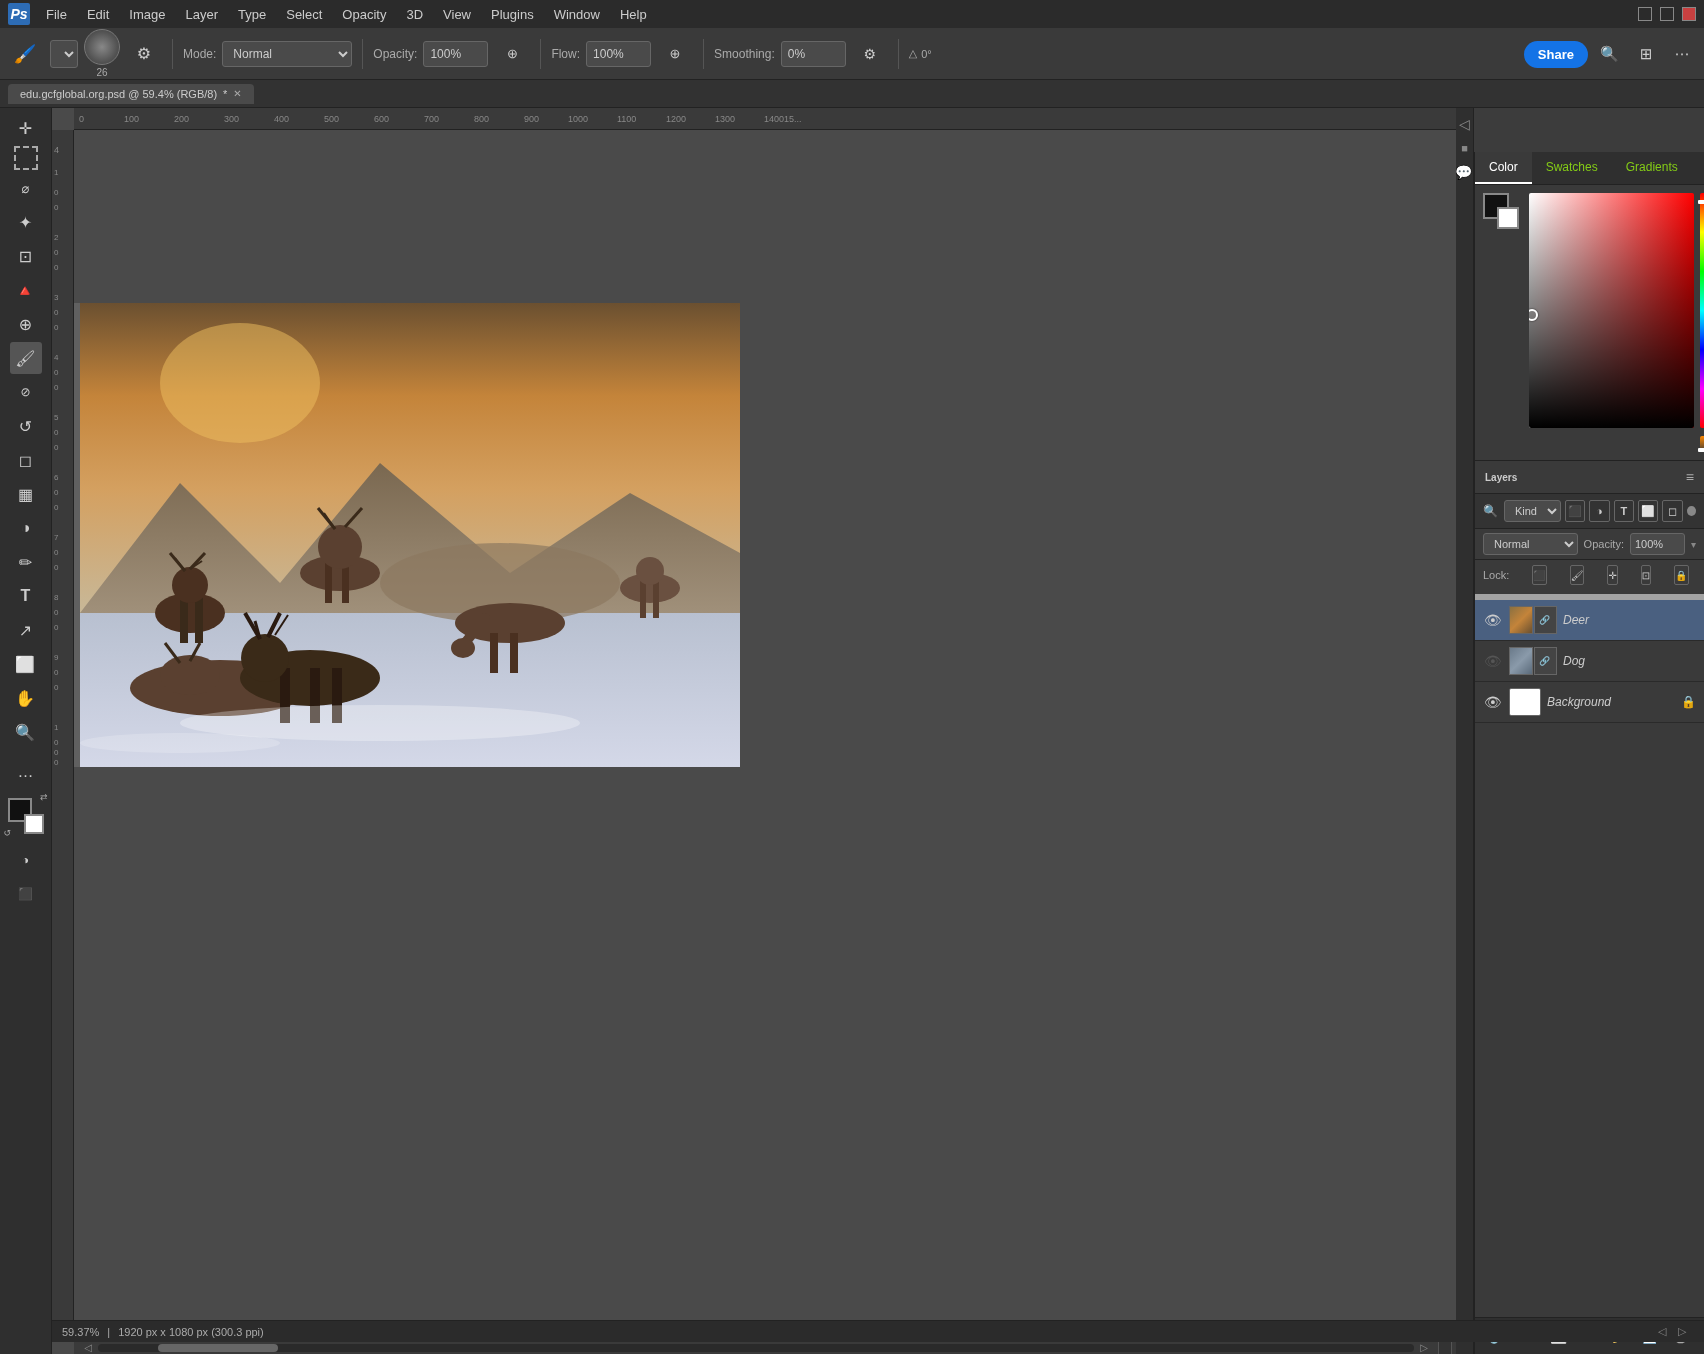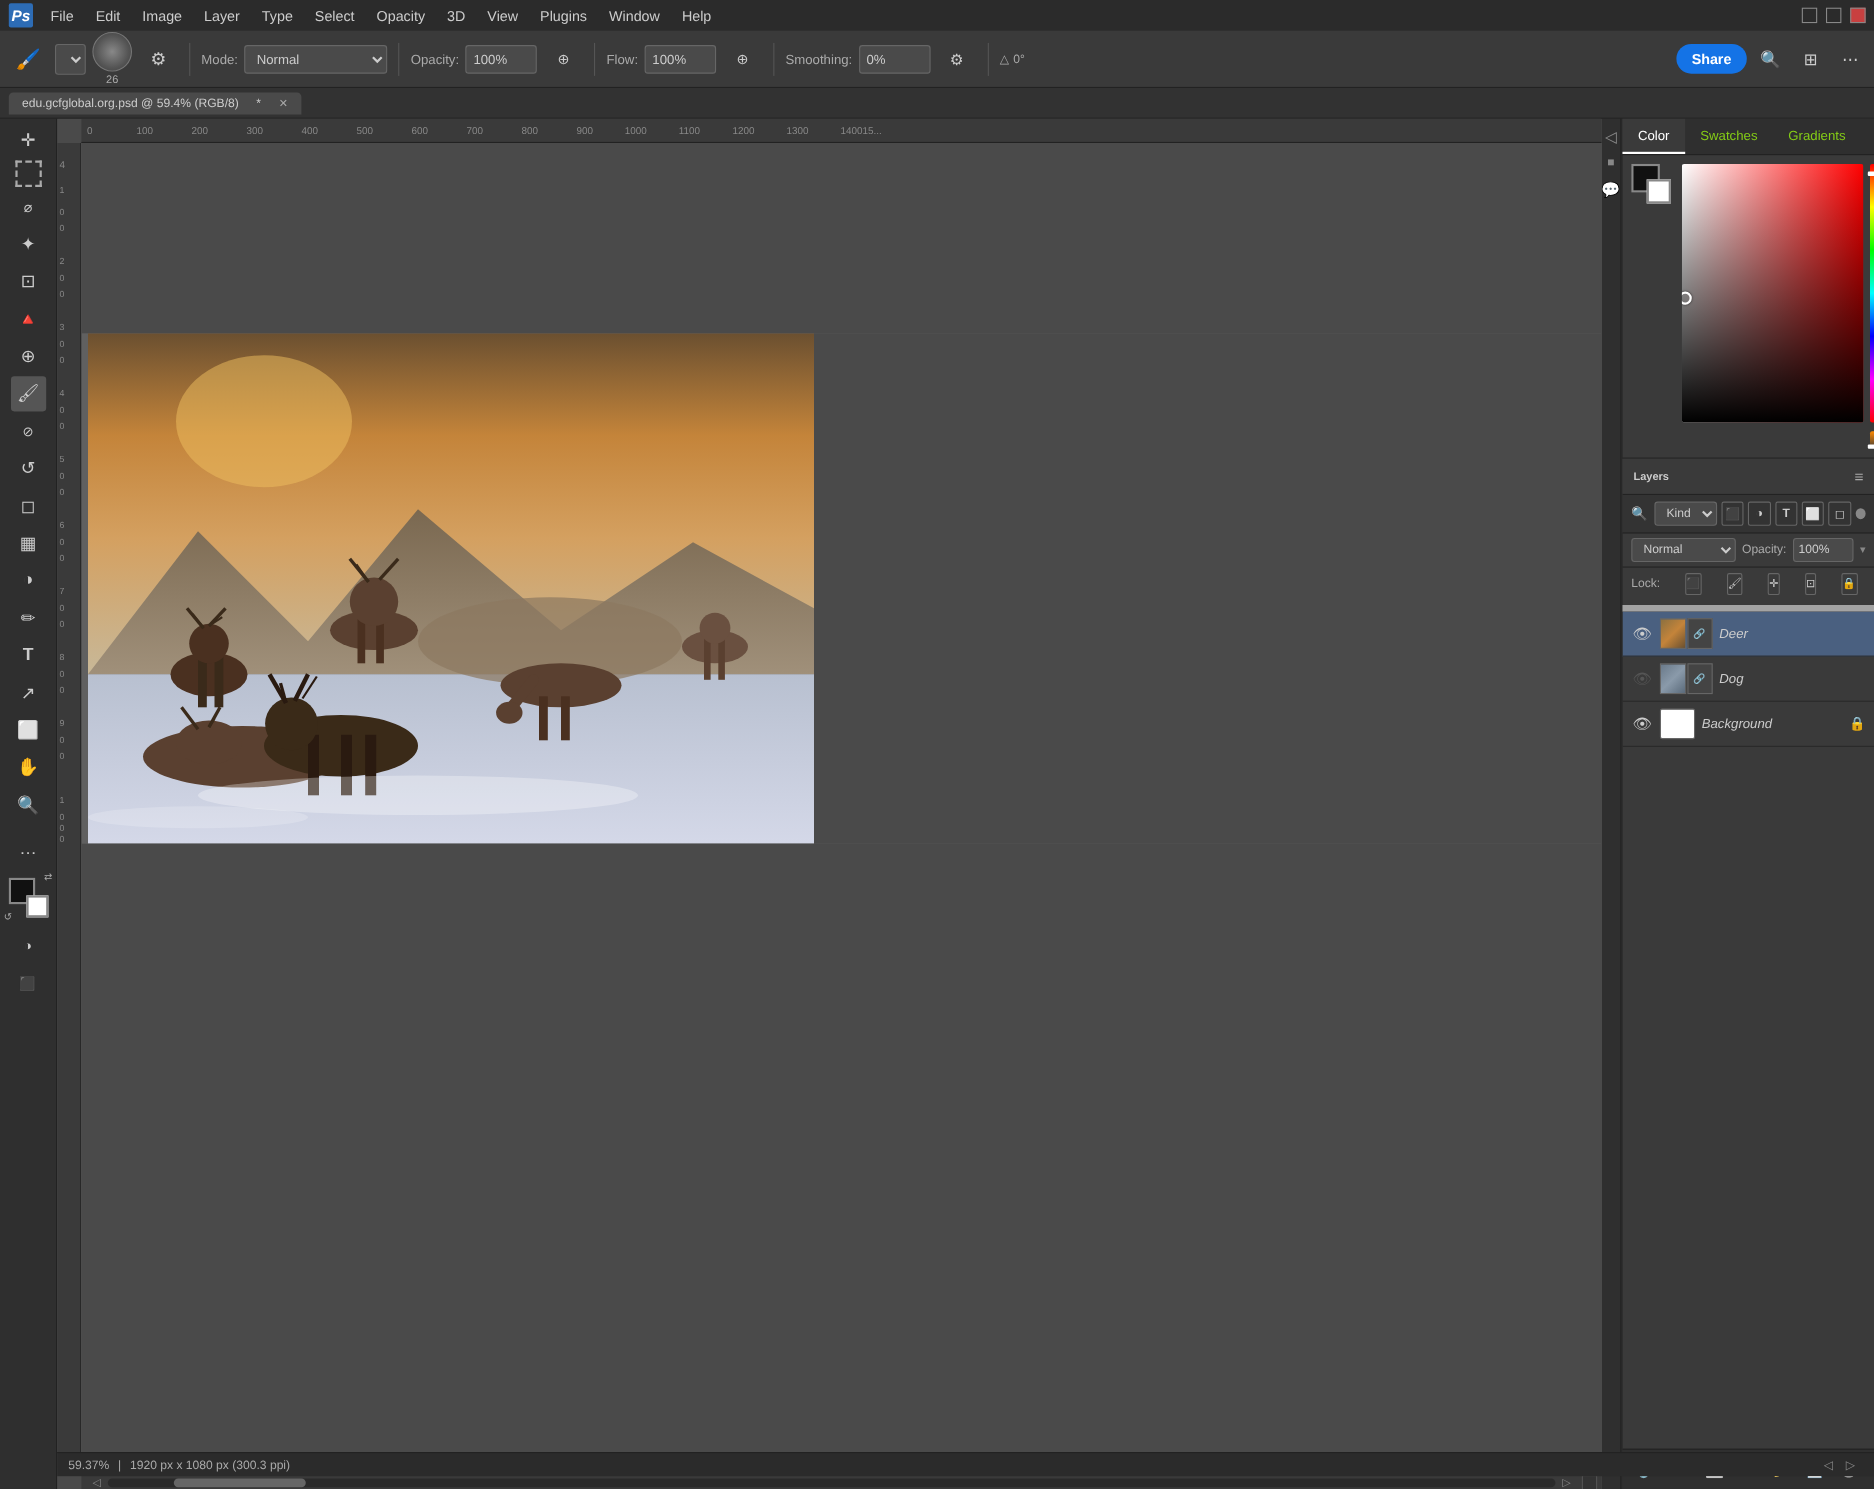--- a/index.html
+++ b/index.html
@@ -17,41 +17,41 @@
     .tool-size { font-size: 10px; color: #aaa; text-align: center; margin-top: 2px; }
     .toolbar-divider { width: 1px; height: 30px; background: #555; margin: 0 4px; }
     .toolbar-label { color: #aaa; font-size: 12px; }
     .toolbar-select { background: #4a4a4a; border: 1px solid #666; color: #ccc; padding: 3px 6px; border-radius: 3px; font-size: 12px; height: 26px; }
     .toolbar-number { background: #4a4a4a; border: 1px solid #666; color: #ccc; padding: 3px 6px; border-radius: 3px; font-size: 12px; height: 26px; width: 65px; }
     .share-btn { background: #1473e6; color: white; border: none; padding: 6px 14px; border-radius: 16px; cursor: pointer; font-size: 13px; font-weight: bold; }
     .toolbar-icon-btn { width: 28px; height: 28px; display: flex; align-items: center; justify-content: center; background: transparent; border: none; color: #ccc; cursor: pointer; font-size: 15px; }
 
     
     .tab-bar { display: flex; align-items: center; background: #323232; height: 28px; padding: 0 8px; border-bottom: 1px solid #222; }
-    .tab { display: flex; align-items: center; gap: 16px; padding: 4px 12px; background: #4a4a4a; border-radius: 4px 4px 0 0; font-size: 12px; color: #ccc; cursor: pointer; }
+    .tab { display: flex; align-items: center; gap: 6px; padding: 4px 12px; background: #4a4a4a; border-radius: 4px 4px 0 0; font-size: 12px; color: #ccc; cursor: pointer; }
     .tab-close { font-size: 10px; color: #aaa; cursor: pointer; }
 
     
     .main-layout { display: flex; height: calc(1354px - 28px - 52px - 28px); }
 
     
     .left-panel { width: 52px; background: #2f2f2f; display: flex; flex-direction: column; align-items: center; padding: 4px 0; gap: 2px; border-right: 1px solid #222; }
     .left-tool { width: 32px; height: 32px; display: flex; align-items: center; justify-content: center; color: #ccc; cursor: pointer; border-radius: 3px; font-size: 16px; }
     .left-tool.active { background: #555; }
 
     
     .canvas-area { flex: 1; background: #4a4a4a; position: relative; overflow: hidden; }
     .ruler-h { position: absolute; top: 0; left: 22px; right: 0; height: 22px; background: #3a3a3a; border-bottom: 1px solid #222; display: flex; align-items: center; }
     .ruler-v { position: absolute; top: 22px; left: 0; width: 22px; bottom: 20px; background: #3a3a3a; border-right: 1px solid #222; }
     .canvas-content { position: absolute; top: 22px; left: 22px; right: 0; bottom: 20px; background: #606060; overflow: hidden; }
     .scrollbar-h { position: absolute; bottom: 0; left: 22px; right: 0; height: 14px; background: #3a3a3a; border-top: 1px solid #222; display: flex; align-items: center; padding: 0 4px; }
     .scrollbar-thumb { width: 120px; height: 8px; background: #666; border-radius: 4px; margin-left: 60px; }
 
     
-    .right-panel { width: 230px; background: #3a3a3a; border-left: 1px solid #222; display: flex; flex-direction: column; }
+    .right-panel { width: 230px; background: #3a3a3a; border-left: 1px solid #222; display: flex; flex-direction: column; margin-top: 44px; }
 
     
     .color-section { border-bottom: 1px solid #222; }
     .panel-tabs { display: flex; background: #2f2f2f; border-bottom: 1px solid #222; }
     .panel-tab { padding: 8px 14px; font-size: 12px; color: #84cc16; cursor: pointer; }
     .panel-tab.active { color: #fff; border-bottom: 2px solid #fff; background: #3a3a3a; }
     .color-picker-area { padding: 8px; }
     .color-gradient { width: 160px; height: 230px; position: relative; cursor: crosshair; border-radius: 2px; overflow: hidden; }
     .color-hue-strip { width: 16px; height: 230px; background: linear-gradient(to bottom, red, yellow, lime, cyan, blue, magenta, red); border-radius: 2px; cursor: pointer; position: relative; }
 
@@ -157,21 +157,21 @@
   <div class="tool-btn" style="font-size:13px;">⊕</div>
   <div class="toolbar-divider"></div>
   <span class="toolbar-label">Smoothing:</span>
   <input class="toolbar-number" value="0%" style="">
   <div class="tool-btn" style="font-size:14px;">⚙</div>
   <div class="toolbar-divider"></div>
   <div style="display:flex;align-items:center;gap:4px;">
     <span style="font-size:11px;color:#aaa;">△</span>
     <span style="font-size:11px;color:#aaa;">0°</span>
   </div>
-  <div style="margin-left:auto;display:flex;align-items:center;gap:8px;">
+  <div style="margin-left:auto;display:flex;align-items:flex-end;gap:8px;">
     <button class="share-btn">Share</button>
     <div class="toolbar-icon-btn">🔍</div>
     <div class="toolbar-icon-btn">⊞</div>
     <div class="toolbar-icon-btn">⋯</div>
   </div>
 </div>
 
 <div class="tab-bar">
   <div class="tab">
     <span style="font-size:11px;">edu.gcfglobal.org.psd @ 59.4% (RGB/8)</span>

